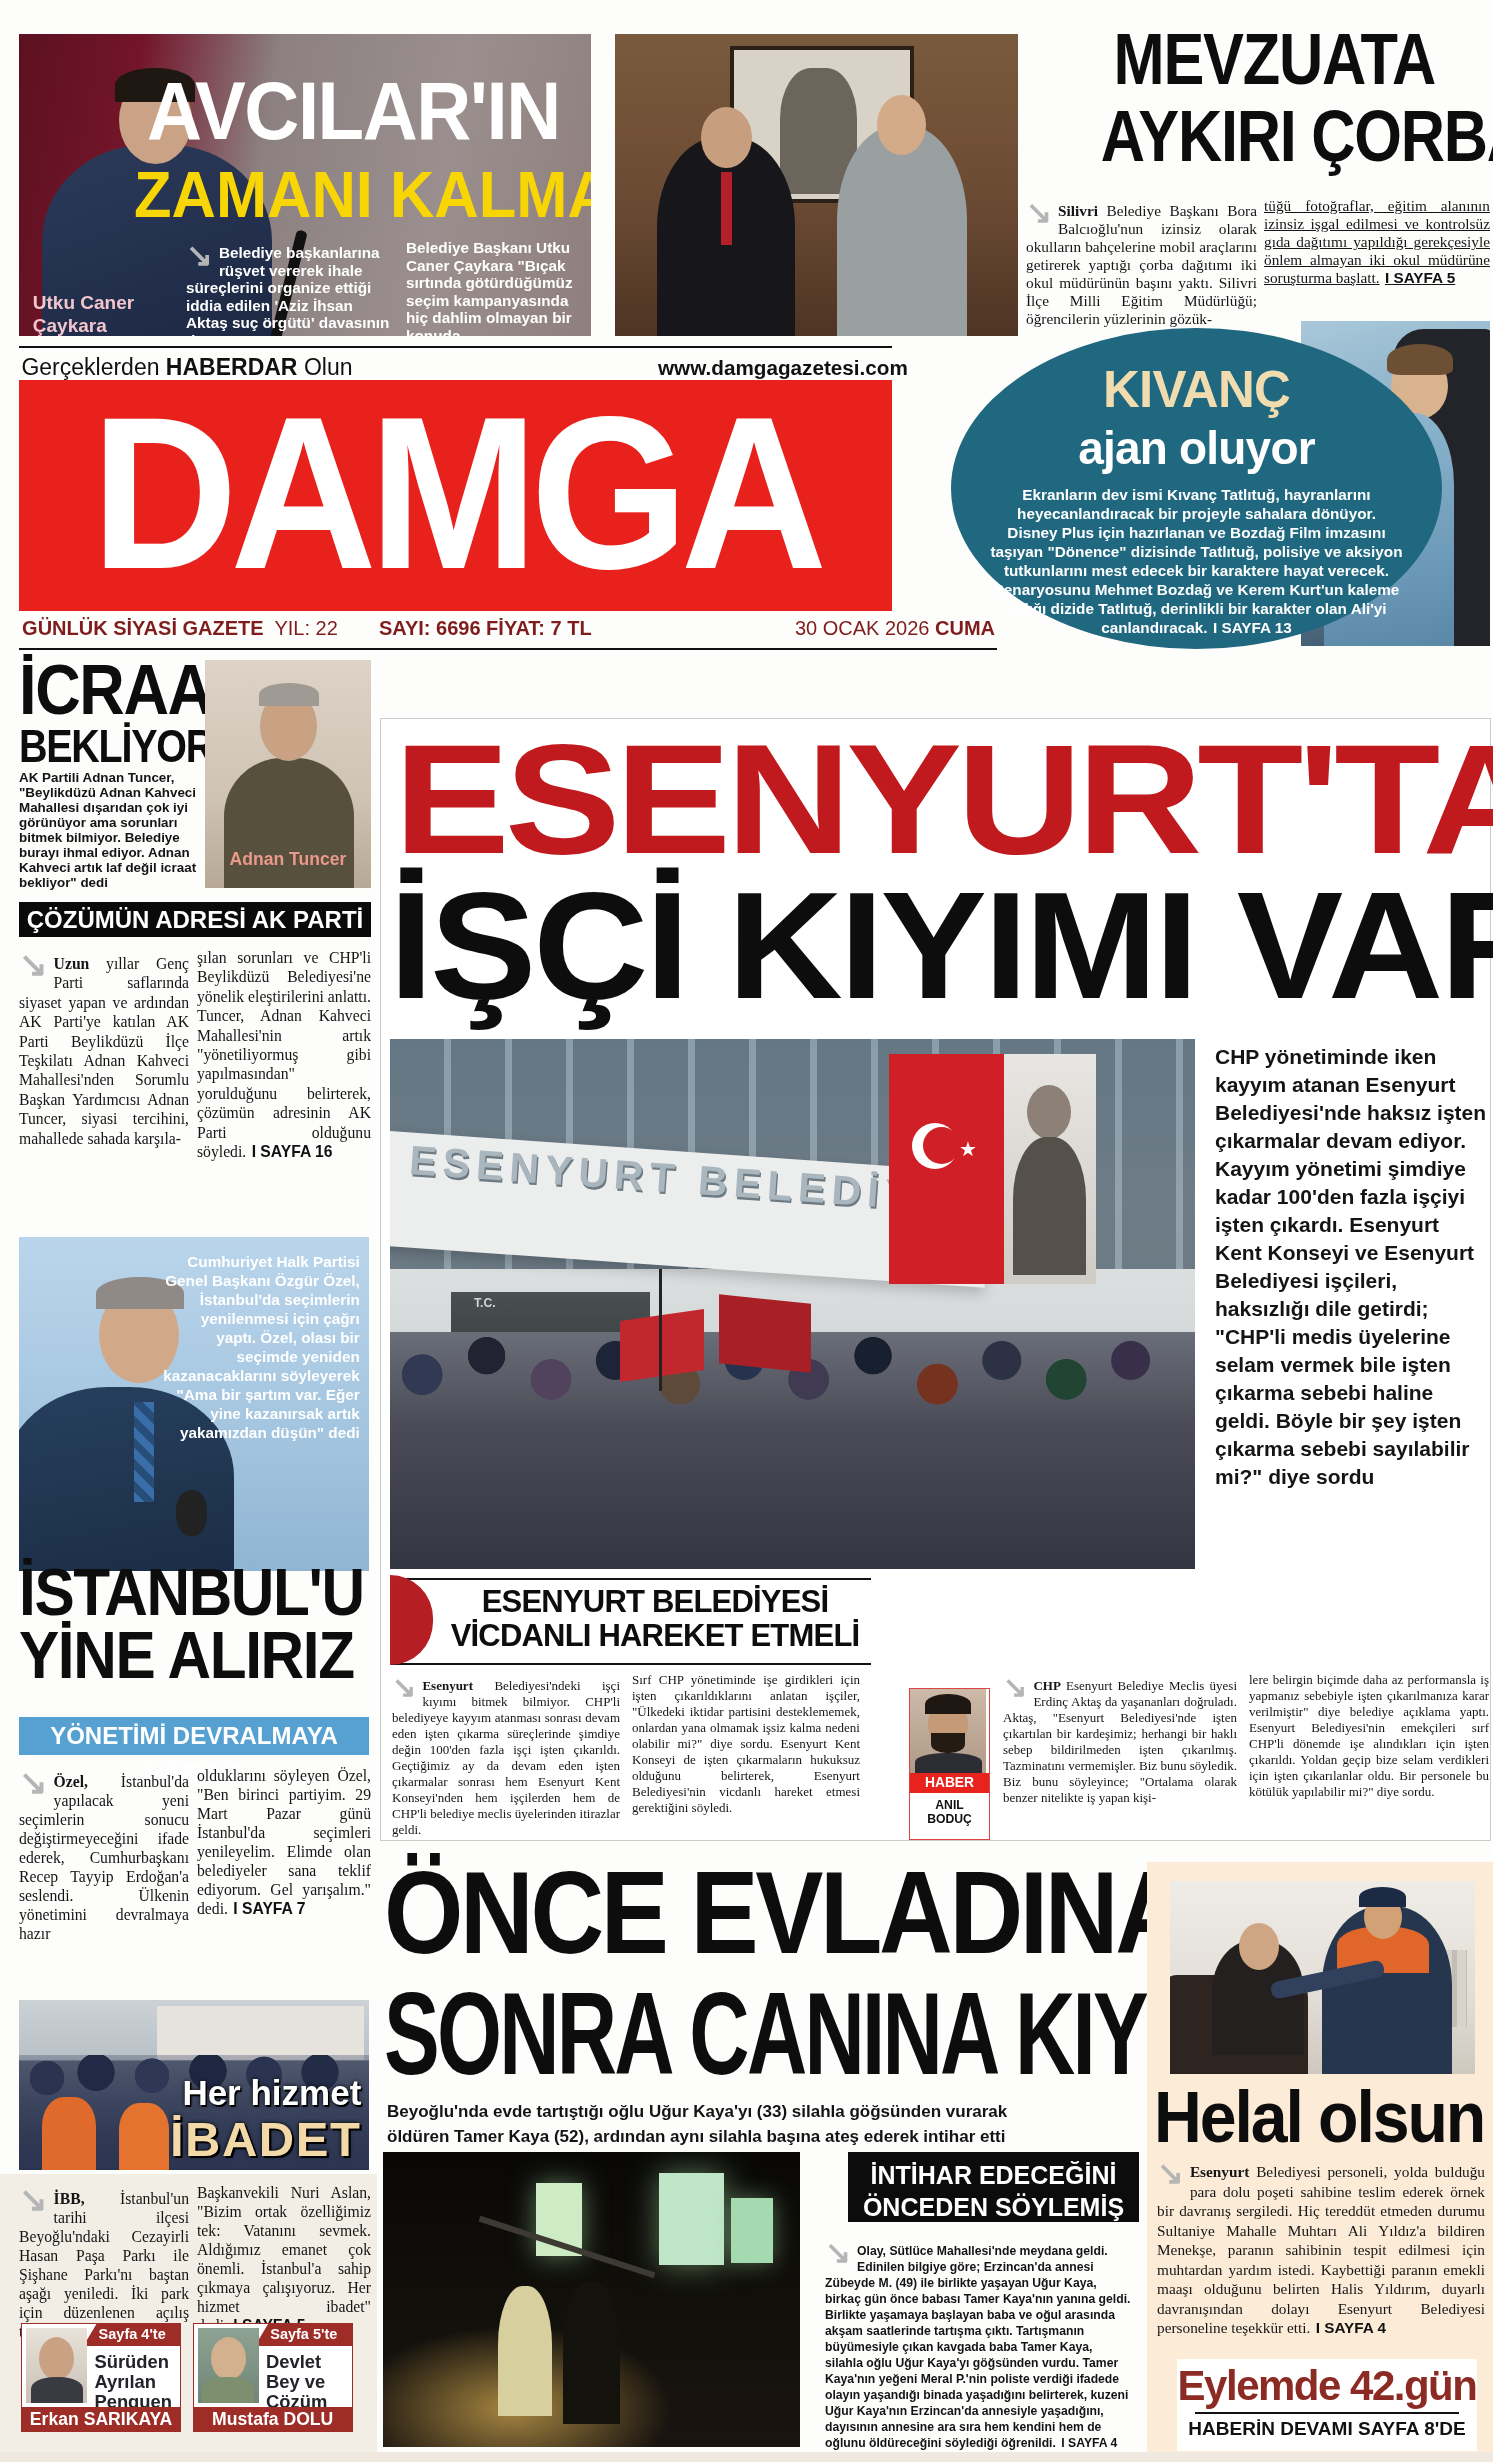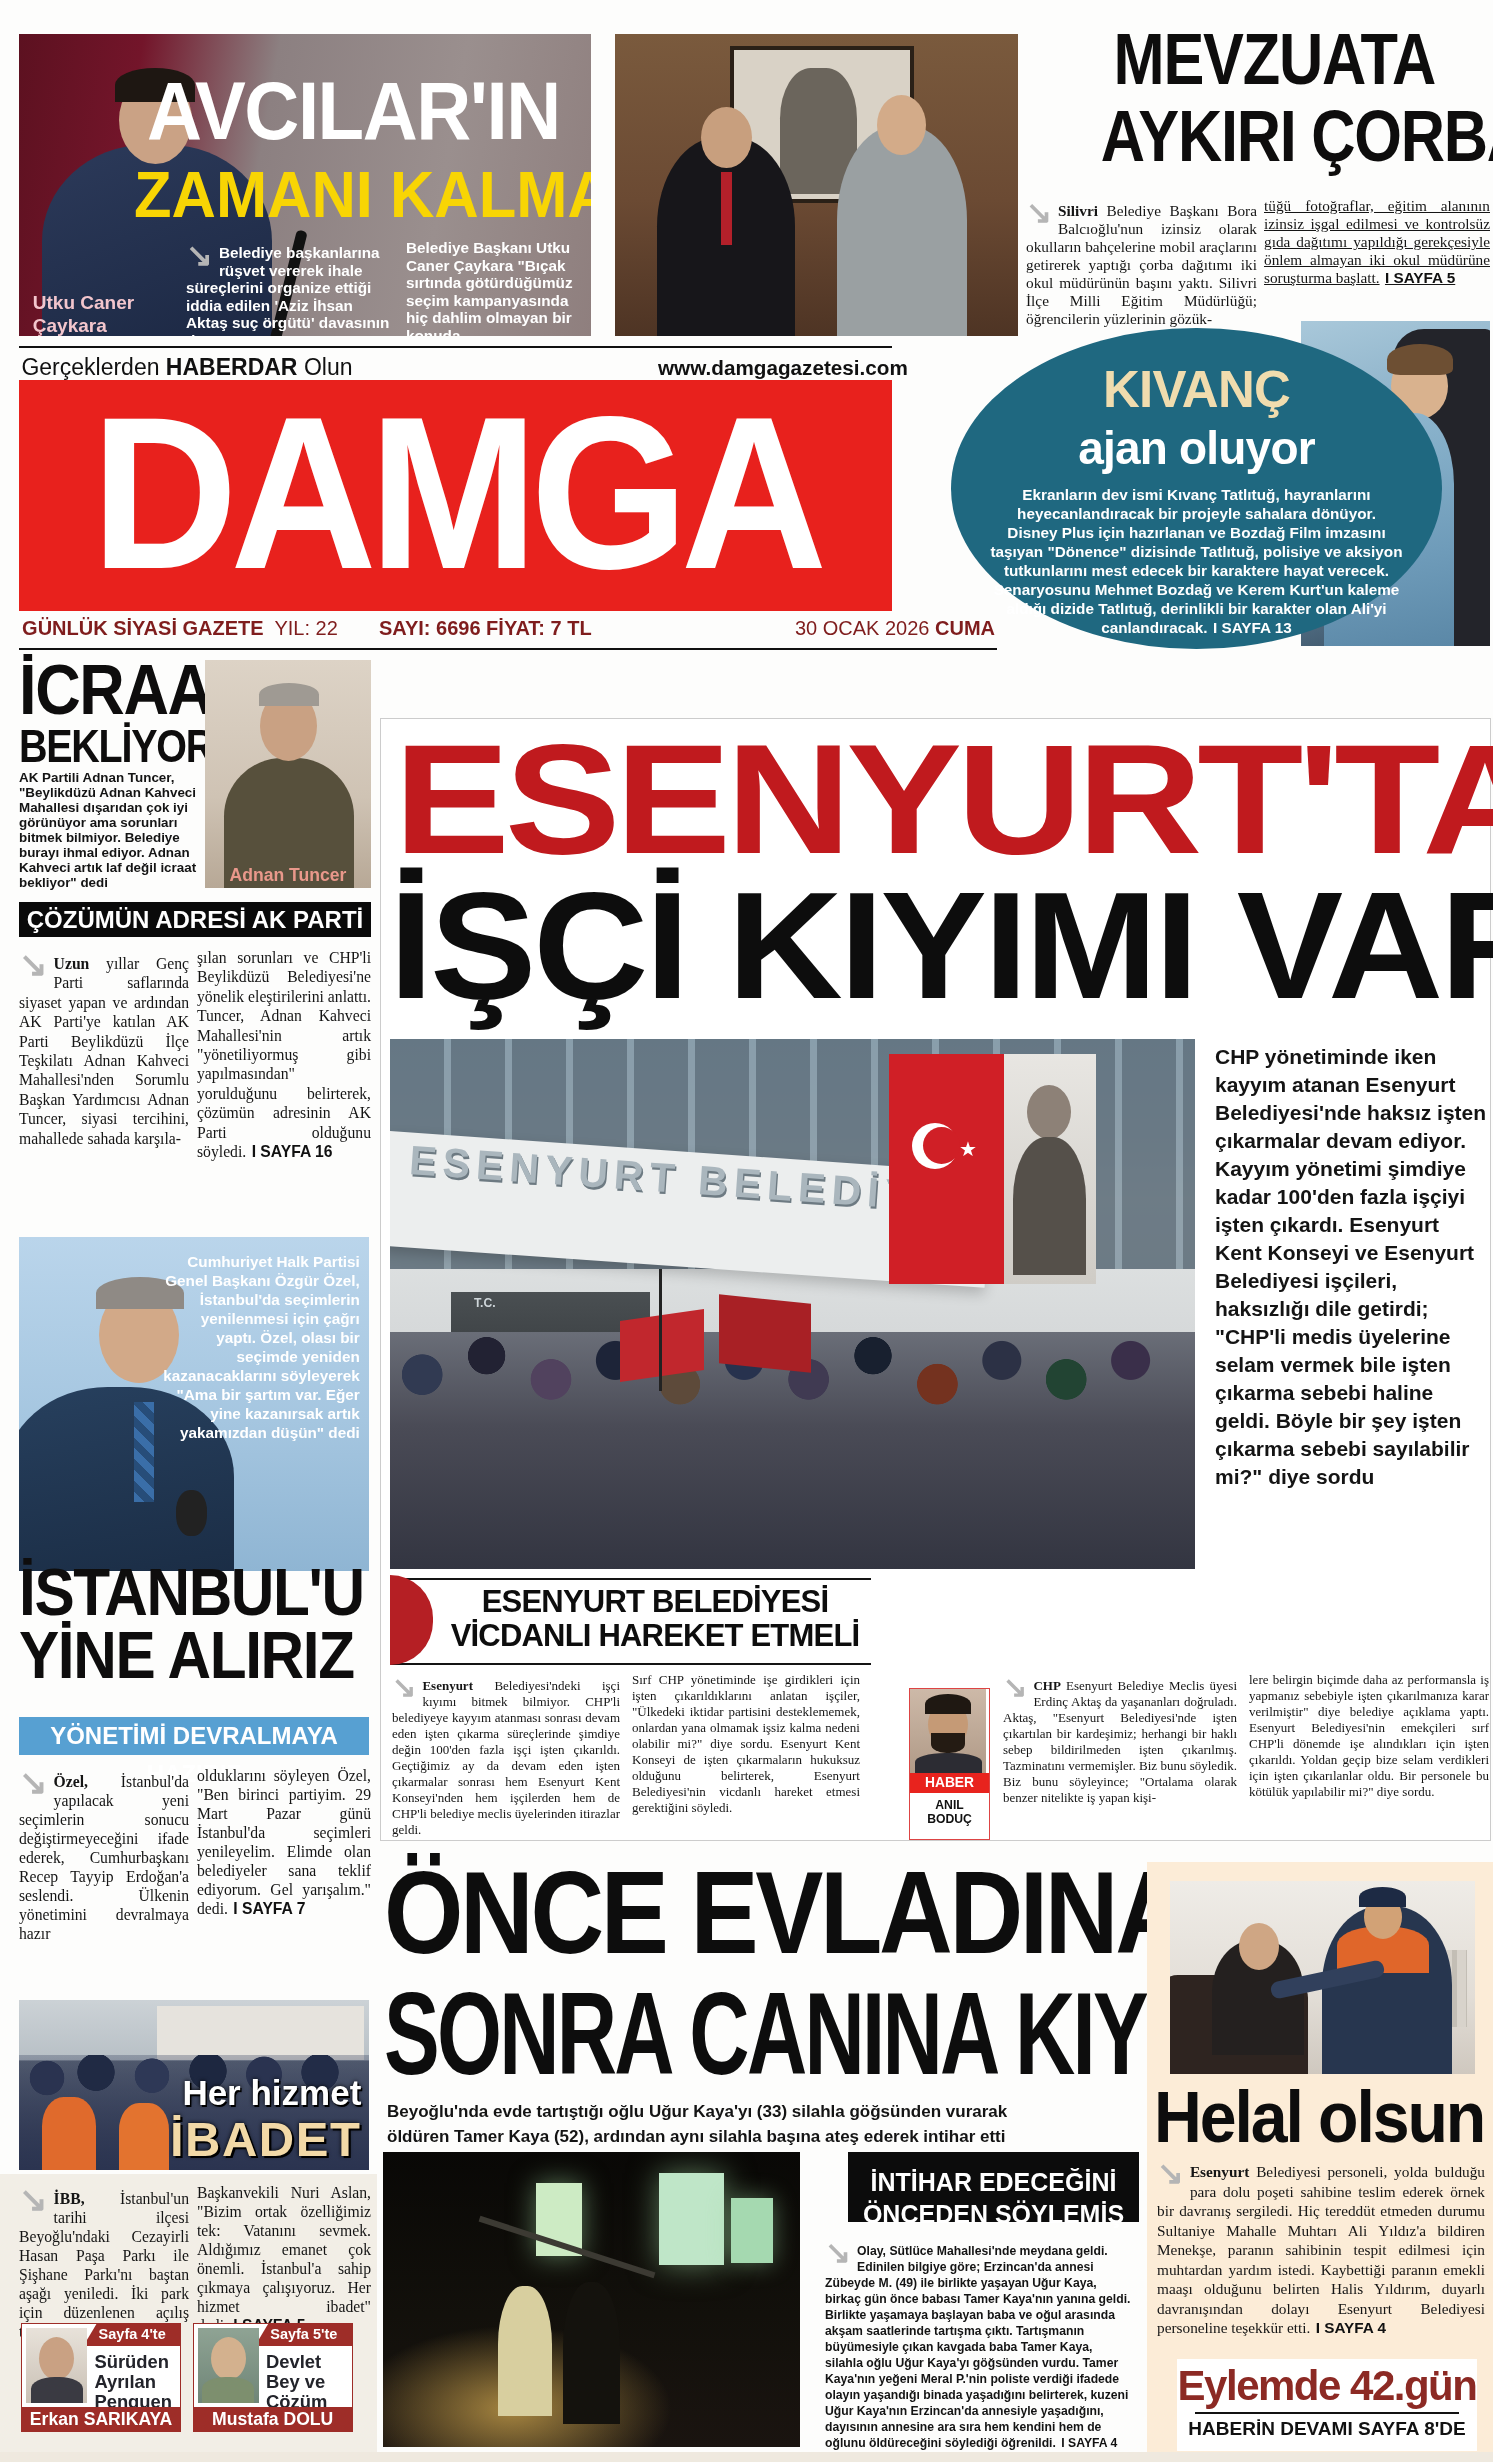--- a/index.html
+++ b/index.html
@@ -98,21 +98,21 @@
   <div class="abs" style="left:19px;top:648px;width:978px;height:2.3px;background:#111;"></div>
 
   <div class="abs hl" style="left:19px;top:658px;">
     <span class="sx" style="transform:scaleX(.9);font-size:70px;">İCRAAT</span><br>
     <span class="sx" style="transform:scaleX(.84);font-size:47px;">BEKLİYORUZ</span>
   </div>
   <div class="abs photo" style="left:205px;top:660px;width:166px;height:228px;background:linear-gradient(180deg,#ddd3c6 0%,#cfc3b4 60%,#b7a896 100%);">
     <div class="person" style="left:19px;bottom:0;width:130px;height:130px;background:#57503c;"></div>
     <div class="head" style="left:55px;top:31px;width:57px;height:70px;background:#c9a183;"></div>
     <div class="abs" style="left:54px;top:23px;width:60px;height:23px;border-radius:50% 50% 0 0;background:#9f9a93;"></div>
-    <div class="abs w9" style="left:0;bottom:2px;width:100%;text-align:center;font-size:17.6px;color:#e9988b;">Adnan Tuncer</div>
+    <div class="abs w9" style="left:0;bottom:18px;width:100%;text-align:center;font-size:17.6px;color:#e9988b;">Adnan Tuncer</div>
   </div>
   <p class="abs sanscol" style="left:19px;top:770px;width:181px;height:129px;margin:0;font-size:13.4px;line-height:15px;font-weight:bold;text-align:left;overflow:hidden;">
     <span>AK Partili Adnan Tuncer, "Beylikdüzü Adnan Kahveci Mahallesi dışarıdan çok iyi görünüyor ama sorunları bitmek bilmiyor. Belediye burayı ihmal ediyor. Adnan Kahveci artık laf değil icraat bekliyor" dedi</span>
   </p>
   <div class="abs bar" style="left:19px;top:902px;width:352px;height:35px;background:#0a0a0a;font-size:24px;line-height:35px;"><span>ÇÖZÜMÜN ADRESİ AK PARTİ</span></div>
   <p class="abs serifcol" style="left:19px;top:948px;width:170px;margin:0;font-size:15.7px;line-height:19.4px;">
     <span class="arr" style="font-size:34px;"></span><b>Uzun</b> <span>yıllar Genç Parti saflarında siyaset yapan ve ardından AK Parti'ye katılan AK Parti Beylikdüzü İlçe Teşkilatı Adnan Kahveci Mahallesi'nden Sorumlu Başkan Yardımcısı Adnan Tuncer, siyasi tercihini, mahallede sahada karşıla-</span>
   </p>
   <p class="abs serifcol" style="left:197px;top:948px;width:174px;margin:0;font-size:15.7px;line-height:19.4px;">
     <span>şılan sorunları ve CHP'li Beylikdüzü Belediyesi'ne yönelik eleştirilerini anlattı. Tuncer, Adnan Kahveci Mahallesi'nin artık "yönetiliyormuş gibi yapılmasından" yorulduğunu belirterek, çözümün adresinin AK Parti olduğunu söyledi.</span><span class="pref">I SAYFA 16</span>
@@ -268,21 +268,21 @@
     <div class="abs" style="left:153px;top:31px;width:46px;height:73px;background:#cdebc4;box-shadow:0 0 27px #9fd8a088;"></div>
     <div class="abs" style="left:276px;top:21.4px;width:65px;height:92px;background:#bfe6c8;box-shadow:0 0 31px #9fd8a088;"></div>
     <div class="abs" style="left:348px;top:46px;width:42px;height:65px;background:#a5d9b0;box-shadow:0 0 23px #9fd8a077;"></div>
     <div class="abs" style="left:92px;top:92px;width:184px;height:6.1px;background:#3c3a33;transform:rotate(18deg);"></div>
     <div class="abs" style="left:-31px;bottom:-46px;width:321px;height:168px;border-radius:50%;background:radial-gradient(#caa24dcc,#caa24d00 70%);"></div>
     <div class="person" style="left:115px;bottom:31px;width:54px;height:130px;background:#d8cf9f;"></div>
     <div class="person" style="left:180px;bottom:23px;width:57px;height:142px;background:#14120d;"></div>
   </div>
 
   <div class="abs" style="left:848px;top:2152px;width:291px;height:70px;background:#0c0c0c;">
-    <div class="ctr w9" style="font-size:25px;line-height:32px;color:#fff;padding-top:14px;">
+    <div class="ctr w9" style="font-size:25px;line-height:32px;color:#fff;padding-top:7px;">
       <span>İNTİHAR EDECEĞİNİ</span><br><span>ÖNCEDEN SÖYLEMİŞ</span>
     </div>
   </div>
   <p class="abs sanscol" style="left:825px;top:2237px;width:308px;margin:0;font-size:12.2px;line-height:16px;font-weight:bold;text-align:left;">
     <span class="arr" style="font-size:31px;"></span><b>Olay,</b> <span>Sütlüce Mahallesi'nde meydana geldi. Edinilen bilgiye göre; Erzincan'da annesi Zübeyde M. (49) ile birlikte yaşayan Uğur Kaya, birkaç gün önce babası Tamer Kaya'nın yanına geldi. Birlikte yaşamaya başlayan baba ve oğul arasında akşam saatlerinde tartışma çıktı. Tartışmanın büyümesiyle çıkan kavgada baba Tamer Kaya, silahla oğlu Uğur Kaya'yı göğsünden vurdu. Tamer Kaya'nın yeğeni Meral P.'nin poliste verdiği ifadede olayın yaşandığı binada yaşadığını belirterek, kuzeni Uğur Kaya'nın Erzincan'da annesiyle yaşadığını, dayısının annesine ara sıra hem kendini hem de oğlunu öldüreceğini söylediği öğrenildi.</span><span class="pref">I SAYFA 4</span>
   </p>
 
   <div class="abs" style="left:1147px;top:1862px;width:346px;height:601px;background:#fcecd7;"></div>
   <div class="abs photo" style="left:1170px;top:1881px;width:305px;height:193px;background:linear-gradient(180deg,#efece7 0%,#e2ddd6 60%,#cfc8bf 100%);">
     <div class="abs" style="right:7.7px;top:69px;width:107px;height:77px;background:repeating-linear-gradient(90deg,#d8d3cb 0 9.2px,#c3beb5 9.2px 13.8px);"></div>

